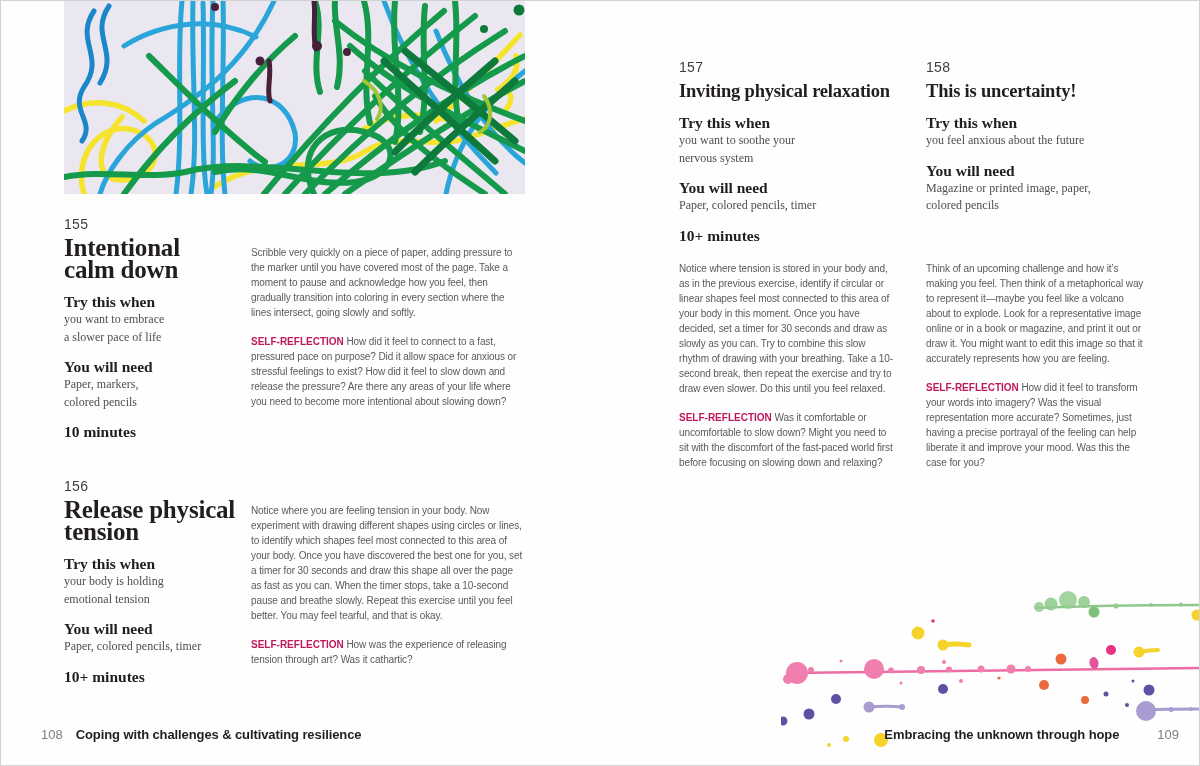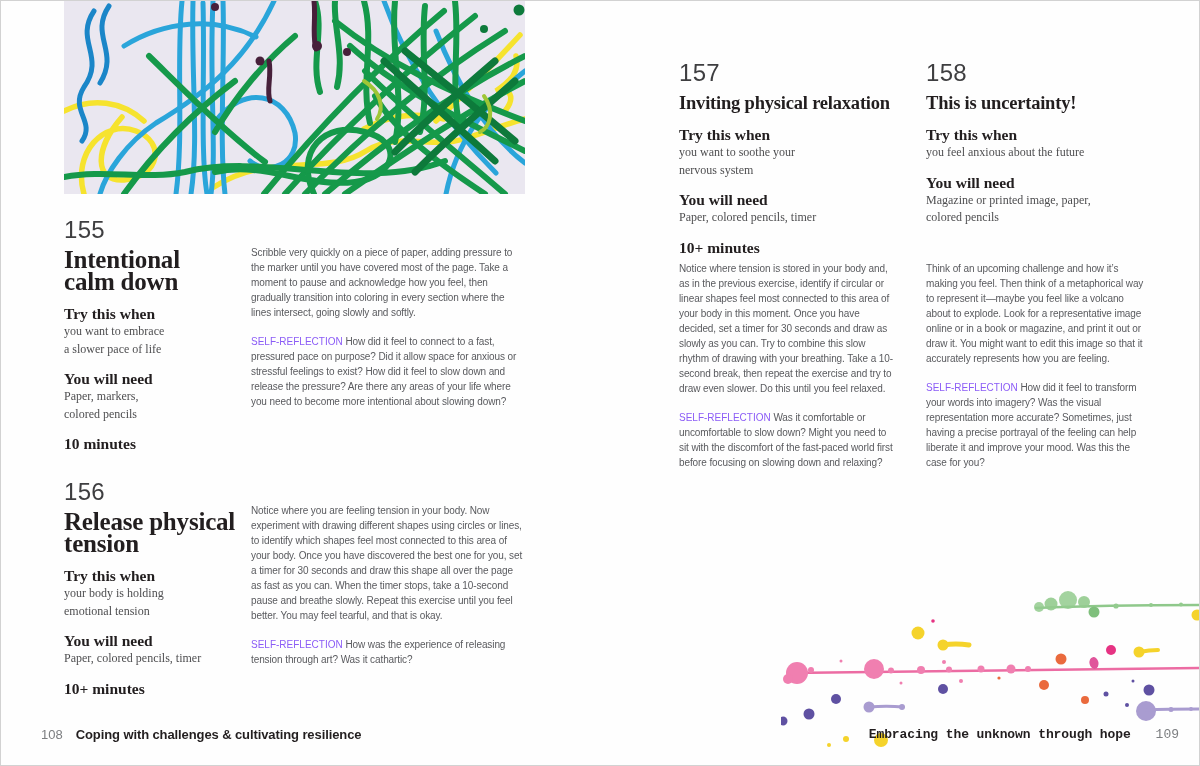--- a/index.html
+++ b/index.html
@@ -10,21 +10,21 @@
     border:1px solid #d2d2d2;
     font-family:"Liberation Sans", sans-serif;
   }
   .artwork { position:absolute; left:63px; top:0; width:461px; height:193px; }
   .artwork svg { display:block; width:100%; height:100%; }
 
   
   .info { position:absolute; color:#221e1f; }
   .sec-number {
     font-family:"Liberation Sans", sans-serif;
-    font-size:24px; font-weight:400; color:#3e3e40; letter-spacing:.3px;
+    font-size:14px; font-weight:400; color:#3e3e40; letter-spacing:.3px;
     margin-bottom:5px;
   }
   .sec-title {
     font-family:"Liberation Serif", serif;
     font-size:25px; font-weight:700; line-height:22px; color:#221e1f;
     white-space:pre-line; margin-bottom:12px; letter-spacing:-0.2px;
   }
   .sec-title.nowrap { white-space:nowrap; font-size:18.5px; }
   .lbl {
     font-family:"Liberation Serif", serif;
@@ -40,26 +40,26 @@
     font-family:"Liberation Serif", serif;
     font-size:15.5px; font-weight:700; color:#221e1f; margin-top:0;
   }
 
   
   .bodycol { position:absolute; }
   .bodycol p {
     font-size:10px; line-height:15px; color:#595a5e; letter-spacing:-0.1px;
   }
   .bodycol p.reflect { margin-top:14px; }
-  .reflect b { color:#8b5cf6; font-weight:400; letter-spacing:0; }
+  .reflect b { color:#be185d; font-weight:700; letter-spacing:0; }
 
   
   .footer { position:absolute; top:726px; left:0; width:100%; height:20px; font-size:13px; }
   .footer .left { position:absolute; left:28px; top:0; display:flex; gap:13px; align-items:baseline; }
-  .footer .right { position:absolute; right:20px; top:0; display:flex; gap:13px; align-items:baseline;font-family:Liberation Mono, monospace; }
+  .footer .right { position:absolute; right:20px; top:0; display:flex; gap:26px; align-items:baseline; }
   .pagenum { color:#7c7e80; font-weight:400;margin-left:12px; }
   .chapter { color:#221e1f; font-weight:700; letter-spacing:-0.1px; }
 
   .splatter { position:absolute; left:780px; top:582px; width:420px; height:184px; pointer-events:none; }
   .splatter svg { display:block; width:100%; height:100%; }
 </style>
 </head>
 <body>
 
 <div id="spread">

